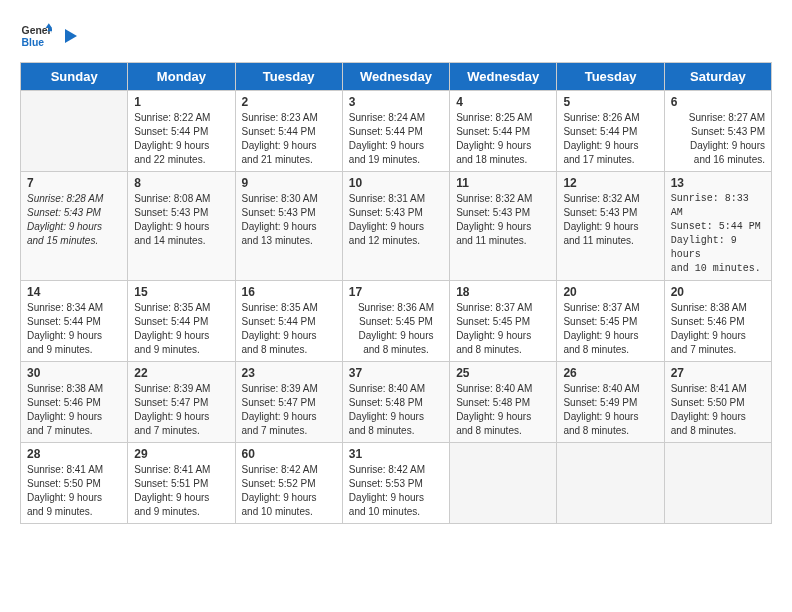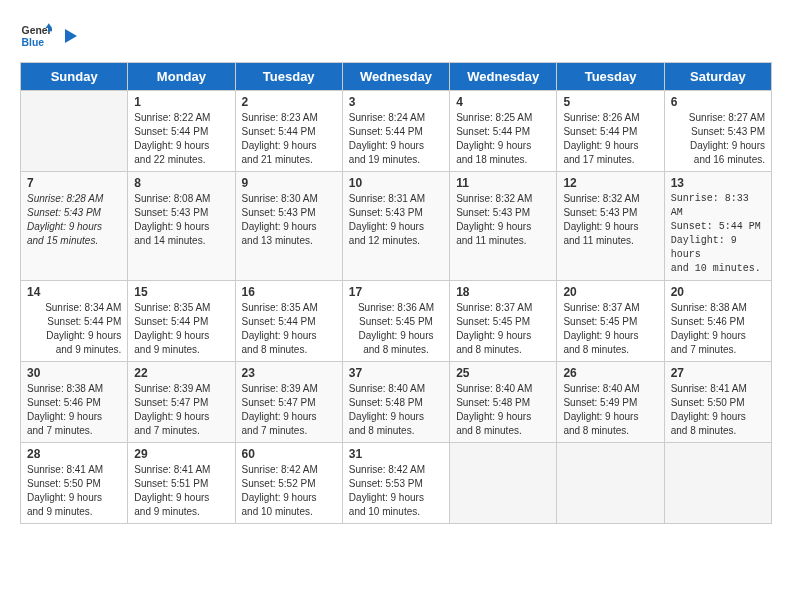--- a/index.html
+++ b/index.html
@@ -210,21 +210,21 @@
           <span class="day-number">13</span>
           <div class="day-info" style="white-space: pre-line; font-family: Liberation Mono, monospace;">Sunrise: 8:33 AM
 Sunset: 5:44 PM
 Daylight: 9 hours
 and 10 minutes.</div>
         </td>
       </tr>
       <tr>
         <td>
           <span class="day-number">14</span>
-          <div class="day-info" style="white-space: pre-line; text-align: right;">Sunrise: 8:34 AM
+          <div class="day-info" style="white-space: pre-line;">Sunrise: 8:34 AM
 Sunset: 5:44 PM
 Daylight: 9 hours
 and 9 minutes.</div>
         </td>
         <td>
           <span class="day-number">15</span>
           <div class="day-info" style="white-space: pre-line;">Sunrise: 8:35 AM
 Sunset: 5:44 PM
 Daylight: 9 hours
 and 9 minutes.</div>

